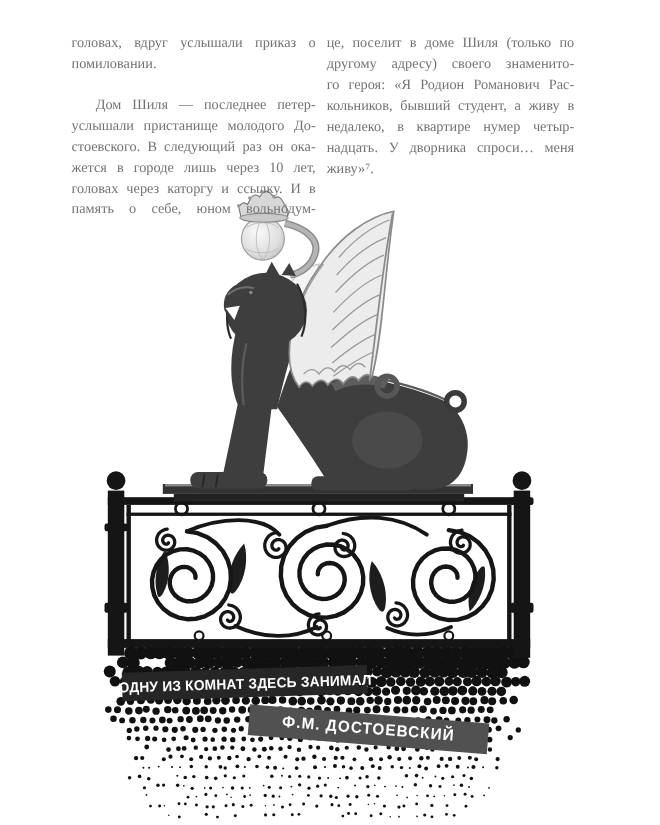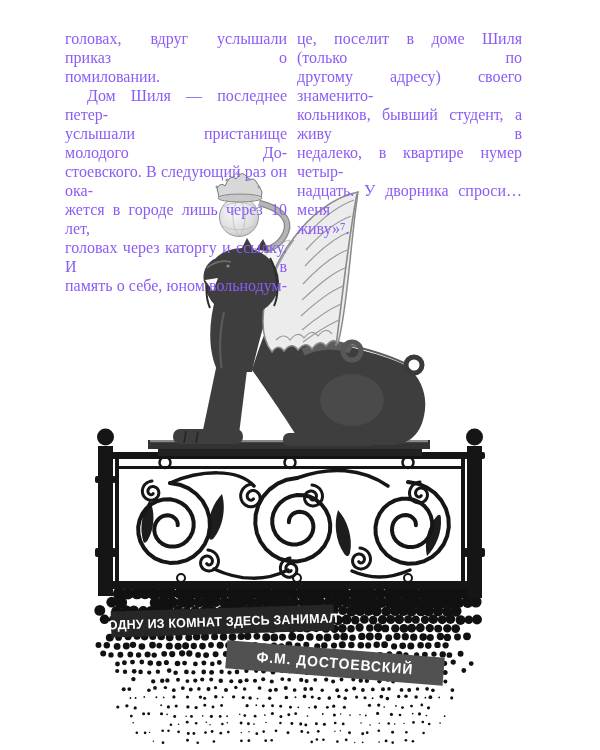--- a/index.html
+++ b/index.html
@@ -4,26 +4,26 @@
 <style>
   html,body{margin:0;padding:0;}
   body{
     width:600px;height:750px;position:relative;overflow:hidden;
     background:#ffffff;font-family:"Liberation Serif",serif;
   }
   .columns{
     position:absolute;top:29px;left:65px;width:457px;
     display:flex;gap:10px;z-index:2;
   }
-  .col{color:#8b5cf6;font-size:16px;line-height:19px;}
+  .col{color:#737373;font-size:13px;line-height:19px;}
   .col-left{width:222px;}
   .col-right{width:225px;}
   .line{text-align:justify;}
   .line.j{text-align-last:justify;}
-  .line.ind{text-indent:22px;}
+  .line.ind{text-indent:22px;margin-top:18px;}
   svg.fig{position:absolute;left:0;top:0;z-index:1;}
   .banner{
     position:absolute;z-index:4;color:#fff;
     display:flex;align-items:center;justify-content:center;
     font-family:"Liberation Sans",sans-serif;font-weight:bold;
   }
   .banner span{display:inline-block;transform:scaleX(.96);white-space:nowrap;}
   #banner1{left:111px;top:608px;width:223px;height:26px;transform:rotate(-1.8deg);font-size:13px;letter-spacing:.2px;}
   #banner2{left:226px;top:649px;width:218px;height:28px;transform:rotate(4.6deg);font-size:14.5px;letter-spacing:1px;}
 </style>
@@ -39,20 +39,21 @@
         <div class="line j ind">Дом Шиля — последнее петер-</div>
         <div class="line j">услышали пристанище молодого До-</div>
         <div class="line j">стоевского. В следующий раз он ока-</div>
         <div class="line j">жется в городе лишь через 10 лет,</div>
         <div class="line j">головах через каторгу и ссылку. И в</div>
         <div class="line j">память о себе, юном вольнодум-</div>
       </div>
     <div class="col col-right">
         <div class="line j">це, поселит в доме Шиля (только по</div>
         <div class="line j">другому адресу) своего знаменито-</div>
+        <div class="line j">го героя: «Я Родион Романович Рас-</div>
         <div class="line j">кольников, бывший студент, а живу в</div>
         <div class="line j">недалеко, в квартире нумер четыр-</div>
         <div class="line j">надцать. У дворника спроси… меня</div>
         <div class="line">живу»⁷.</div>
       </div>
   </div>
 
   <svg class="fig" width="600" height="750" viewBox="0 0 600 750">
     <defs>
       <radialGradient id="globeGrad" cx="40%" cy="35%" r="75%">

